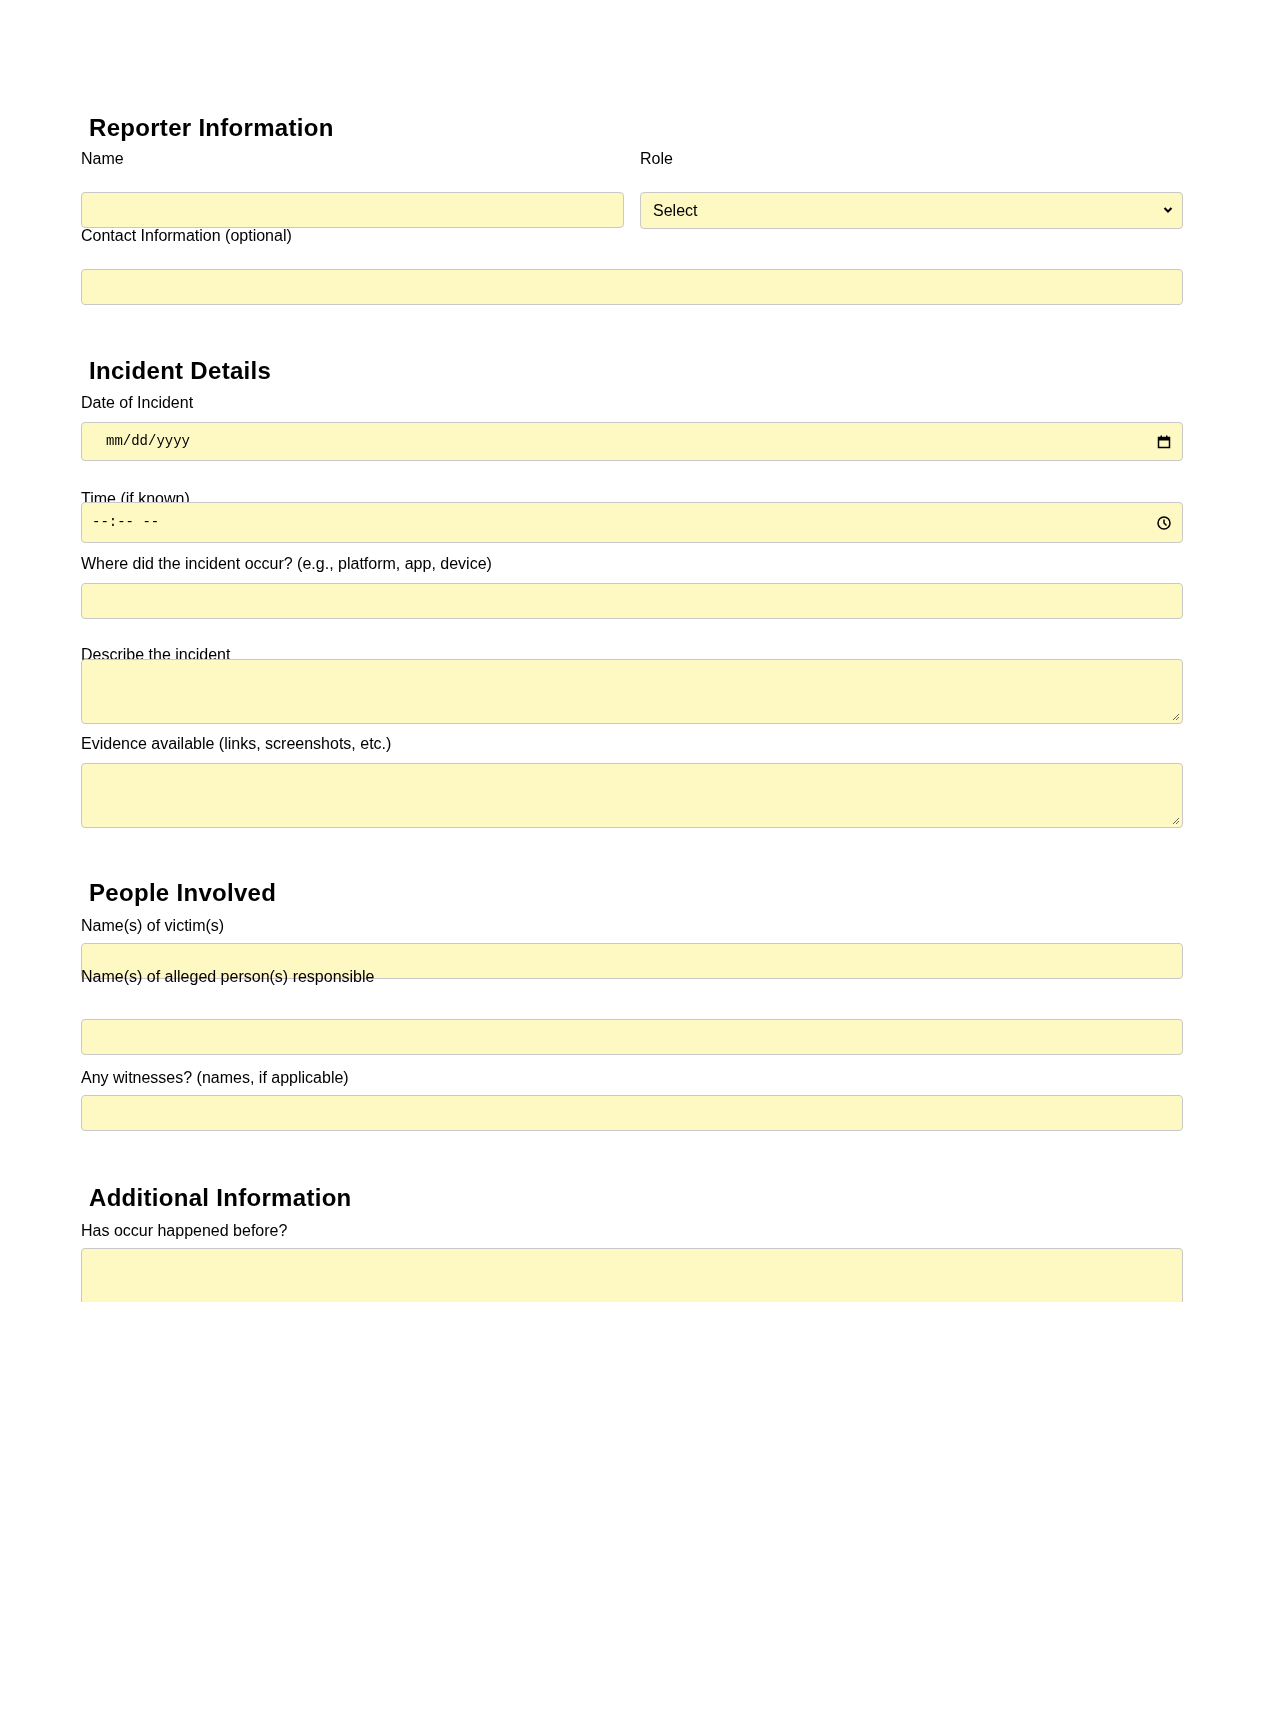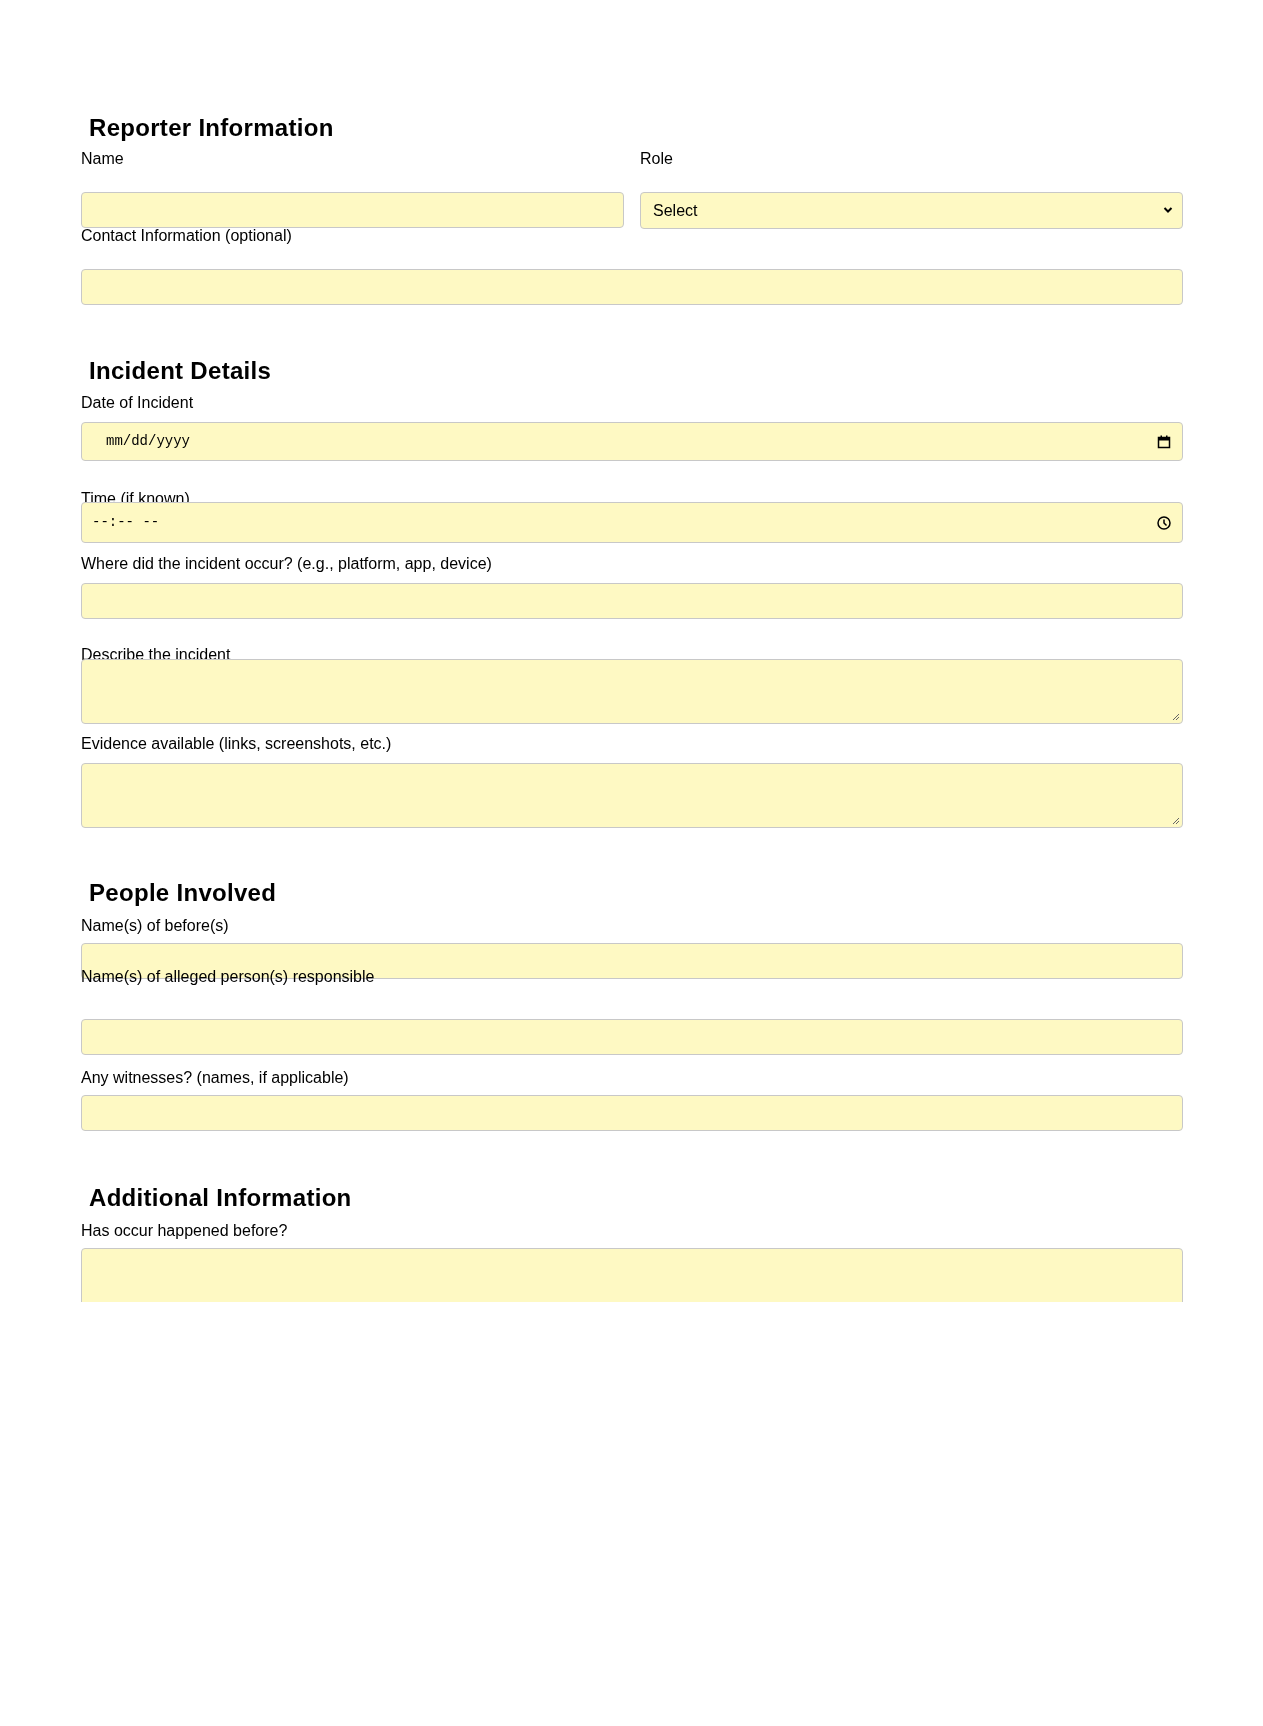--- a/index.html
+++ b/index.html
@@ -75,21 +75,21 @@
 
   <div class="label" style="top:734px;">Evidence available (links, screenshots, etc.)</div>
   <div class="field ta full" style="top:763px;">
     <svg class="grip" viewBox="0 0 10 10">
       <path d="M9 3 L3 9 M9 6 L6 9" stroke="#666" stroke-width="1"></path>
     </svg>
   </div>
 
   <h2 style="top:870px;">People Involved</h2>
 
-  <div class="label" style="top:916px;">Name(s) of before(s)</div>
+  <div class="label" style="top:916px;">Name(s) of victim(s)</div>
   <div class="field input full" style="top:943px;"></div>
 
   <div class="label" style="top:936px;margin-top:31px;">Name(s) of alleged person(s) responsible</div>
   <div class="field input full" style="top:1019px;"></div>
 
   <div class="label" style="top:1068px;">Any witnesses? (names, if applicable)</div>
   <div class="field input full" style="top:1095px;"></div>
 
   <h2 style="top:1175px;">Additional Information</h2>
 

